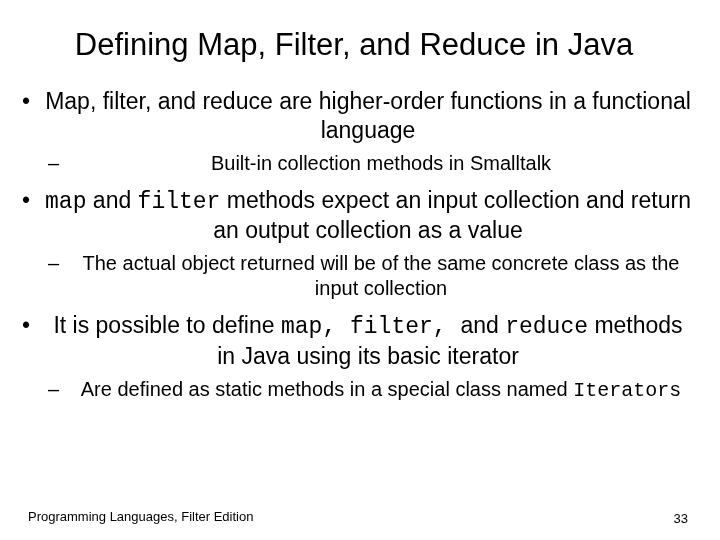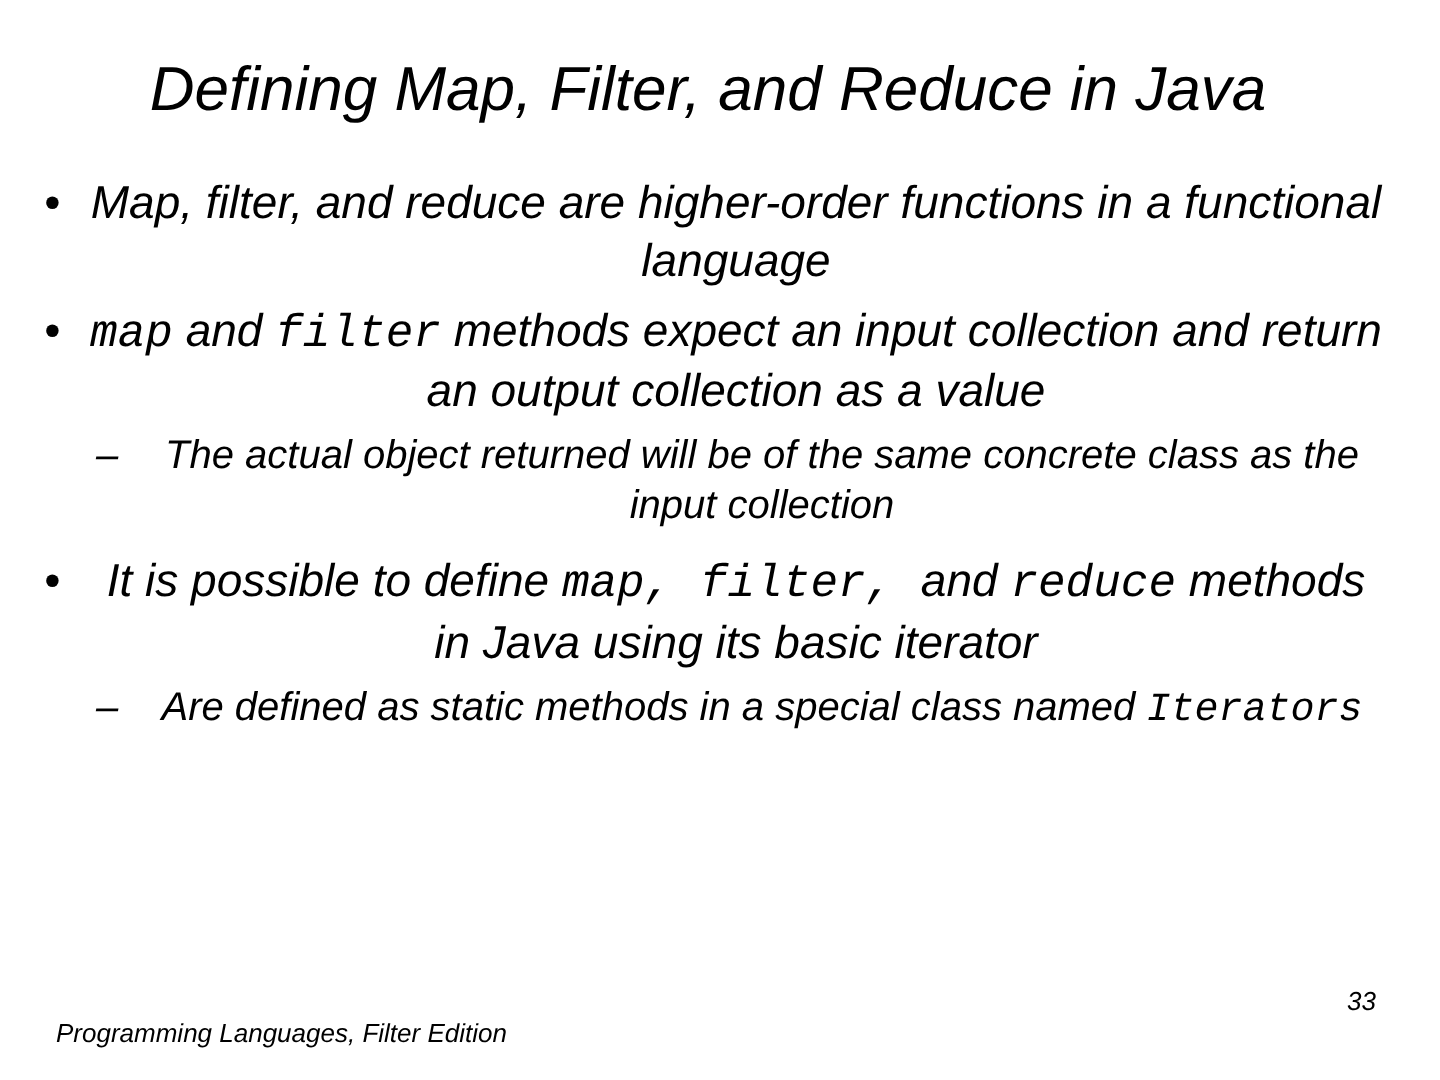--- a/index.html
+++ b/index.html
@@ -11,21 +11,20 @@
     font-family: Arial, Helvetica, sans-serif;
     color: #000;
     overflow: hidden;
   }
   .slide {
     box-sizing: border-box;
     width: 720px;
     height: 540px;
     padding: 18px 28px 20px 16px;
     position: relative;
-    font-style: italic;
   }
   .title {
     text-align: center;
     font-size: 31px;
     line-height: 1.2;
     margin: 8px 40px 24px 40px;
     font-weight: normal;
   }
   ul.top {
     list-style: none;
@@ -69,36 +68,39 @@
   }
   .footer-left {
     position: absolute;
     left: 28px;
     bottom: 16px;
     font-size: 13px;
   }
   .footer-right {
     position: absolute;
     right: 32px;
-    bottom: 32px;
+    bottom: 14px;
     font-size: 13px;
     margin-left: 23px;
   }
 </style>
 </head>
 <body>
 
 <div class="slide">
 
   <div class="title">Defining Map, Filter, and Reduce in Java</div>
 
   <ul class="top">
 
     <li>
       <span>Map, filter, and reduce are higher-order functions in a functional language</span>
+      <ul class="sub">
+        <li>Built-in collection methods in Smalltalk</li>
+      </ul>
     </li>
 
     <li>
       <span class="code">map</span><span> and </span><span class="code">filter</span><span> methods expect an input collection and return an output collection as a value</span>
       <ul class="sub">
         <li>The actual object returned will be of the same concrete class as the input collection</li>
       </ul>
     </li>
 
     <li>

